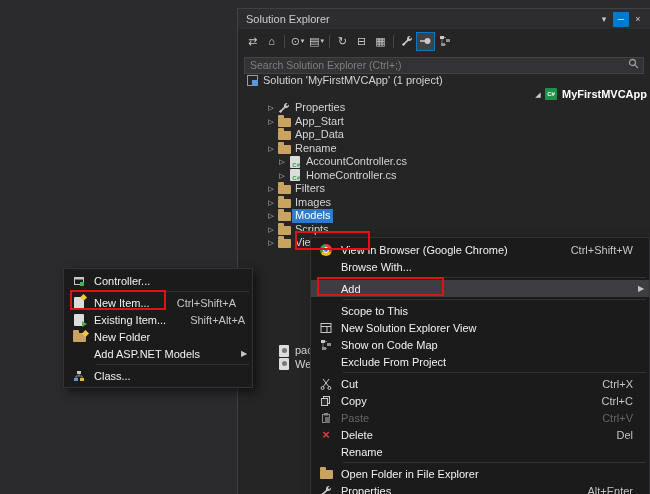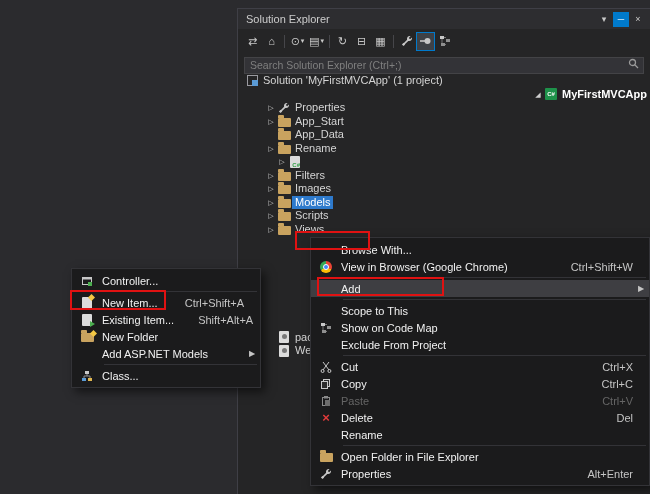--- a/index.html
+++ b/index.html
@@ -38,21 +38,21 @@
   .tw{width:10px;flex:none;font-size:7px;color:#cfcfcf;text-align:center}
   .ti{width:16px;flex:none;display:flex;align-items:center;justify-content:center;line-height:0}
   .tl{padding:0 3px}
   .tl.b{font-weight:bold;color:#fff}
   .tl.sel{background:#2e7acc;color:#fff}
 
   
   .menu{position:absolute;background:#1b1b1c;border:1px solid #333337;box-sizing:border-box;
         box-shadow:4px 4px 9px rgba(0,0,0,.55);font-size:11px;color:#f1f1f1;padding:3px 0}
   #context-menu{left:310px;top:237px;width:340px;z-index:10}
-  #add-submenu{left:71px;top:268px;width:190px;z-index:11}
+  #add-submenu{left:63px;top:268px;width:190px;z-index:11}
   .menu-item{height:17px;display:flex;align-items:center}
   .menu-item.hl{background:#3e3e42}
   .menu-item.disabled .mi-label,.menu-item.disabled .mi-shortcut{color:#656565}
   .mi-icon{width:30px;flex:none;display:flex;justify-content:center;align-items:center;line-height:0}
   .mi-label{flex:none;white-space:nowrap}
   .mi-shortcut{margin-left:auto;padding-left:24px;color:#c5c5c5;white-space:nowrap}
   .mi-arrow{width:16px;flex:none;text-align:center;font-size:8px;color:#c5c5c5}
   .menu-sep{height:1px;background:#333337;margin:2px 3px 2px 32px}
 
   
@@ -189,20 +189,30 @@
           </span>
           <span class="tl">Rename</span>
         </div>
         <div class="tree-row" style="padding-left: 33px;">
           <span class="tw">▷</span>
           <span class="ti">
             <span class="ic-page">
               <i>C#</i>
             </span>
           </span>
+          <span class="tl">AccountController.cs</span>
+        </div>
+        <div class="tree-row" style="padding-left: 33px;">
+          <span class="tw">▷</span>
+          <span class="ti">
+            <span class="ic-page">
+              <i>C#</i>
+            </span>
+          </span>
+          <span class="tl">HomeController.cs</span>
         </div>
         <div class="tree-row" style="padding-left: 22px;">
           <span class="tw">▷</span>
           <span class="ti">
             <span class="ic-folder"></span>
           </span>
           <span class="tl">Filters</span>
         </div>
         <div class="tree-row" style="padding-left: 22px;">
           <span class="tw">▷</span>
@@ -244,45 +254,56 @@
           <span class="tw"></span>
           <span class="ti">
             <span class="ic-page cfg"></span>
           </span>
           <span class="tl">Web.config</span>
         </div>
       </div>
   </div>
 
   <div class="menu" id="context-menu">
-      <div class="menu-item">
-        <span class="mi-icon"></span>
-        <span class="mi-label">Browse With...</span>
-        <span class="mi-shortcut"></span>
-        <span class="mi-arrow"></span>
-      </div>
       <div class="menu-item">
         <span class="mi-icon">
           <span class="ic-chrome"></span>
         </span>
         <span class="mi-label">View in Browser (Google Chrome)</span>
         <span class="mi-shortcut">Ctrl+Shift+W</span>
         <span class="mi-arrow"></span>
       </div>
+      <div class="menu-item">
+        <span class="mi-icon"></span>
+        <span class="mi-label">Browse With...</span>
+        <span class="mi-shortcut"></span>
+        <span class="mi-arrow"></span>
+      </div>
       <div class="menu-sep"></div>
       <div class="menu-item hl">
         <span class="mi-icon"></span>
         <span class="mi-label">Add</span>
         <span class="mi-shortcut"></span>
         <span class="mi-arrow">▶</span>
       </div>
       <div class="menu-sep"></div>
       <div class="menu-item">
         <span class="mi-icon"></span>
         <span class="mi-label">Scope to This</span>
+        <span class="mi-shortcut"></span>
+        <span class="mi-arrow"></span>
+      </div>
+      <div class="menu-item">
+        <span class="mi-icon">
+          <svg width="12" height="12">
+            <rect x="1" y="1.5" width="10" height="9" fill="none" stroke="#c8c8c8"></rect>
+            <path d="M1 4.5h10 M7 4.5v6" stroke="#c8c8c8" fill="none"></path>
+          </svg>
+        </span>
+        <span class="mi-label">New Solution Explorer View</span>
         <span class="mi-shortcut"></span>
         <span class="mi-arrow"></span>
       </div>
       <div class="menu-item">
         <span class="mi-icon">
           <svg width="12" height="12">
             <path d="M3 4v4 M5 9.5h2 M5 2.5h2" stroke="#777" fill="none"></path>
             <rect x="1" y="1" width="4" height="3" fill="#c8c8c8"></rect>
             <rect x="7" y="4" width="4" height="3" fill="#8f8f8f"></rect>
             <rect x="2" y="8" width="4" height="3" fill="#8f8f8f"></rect>

